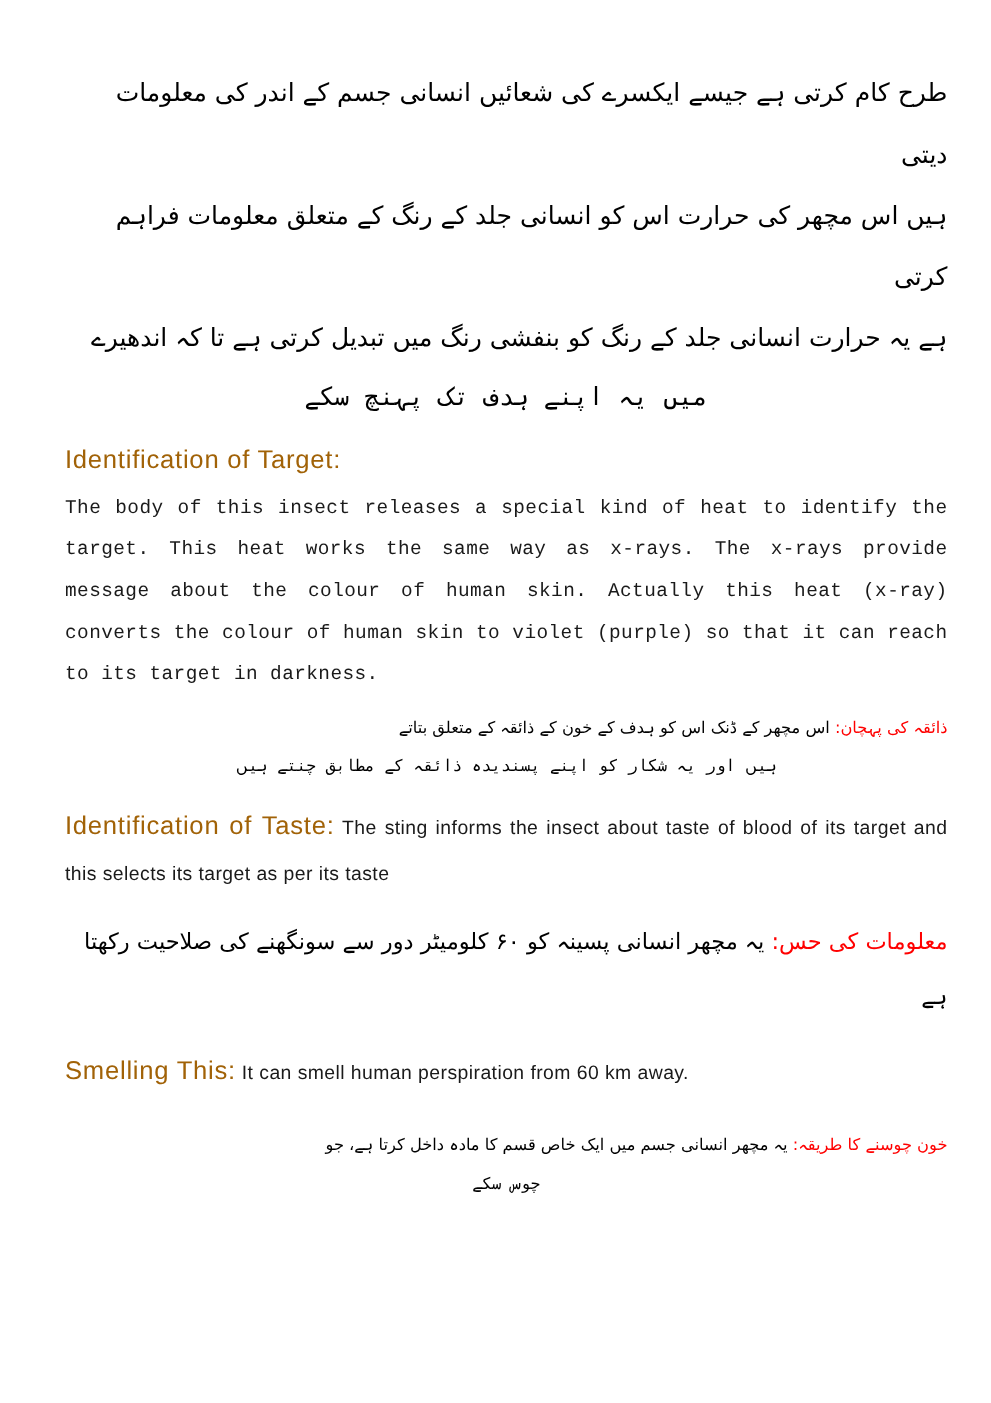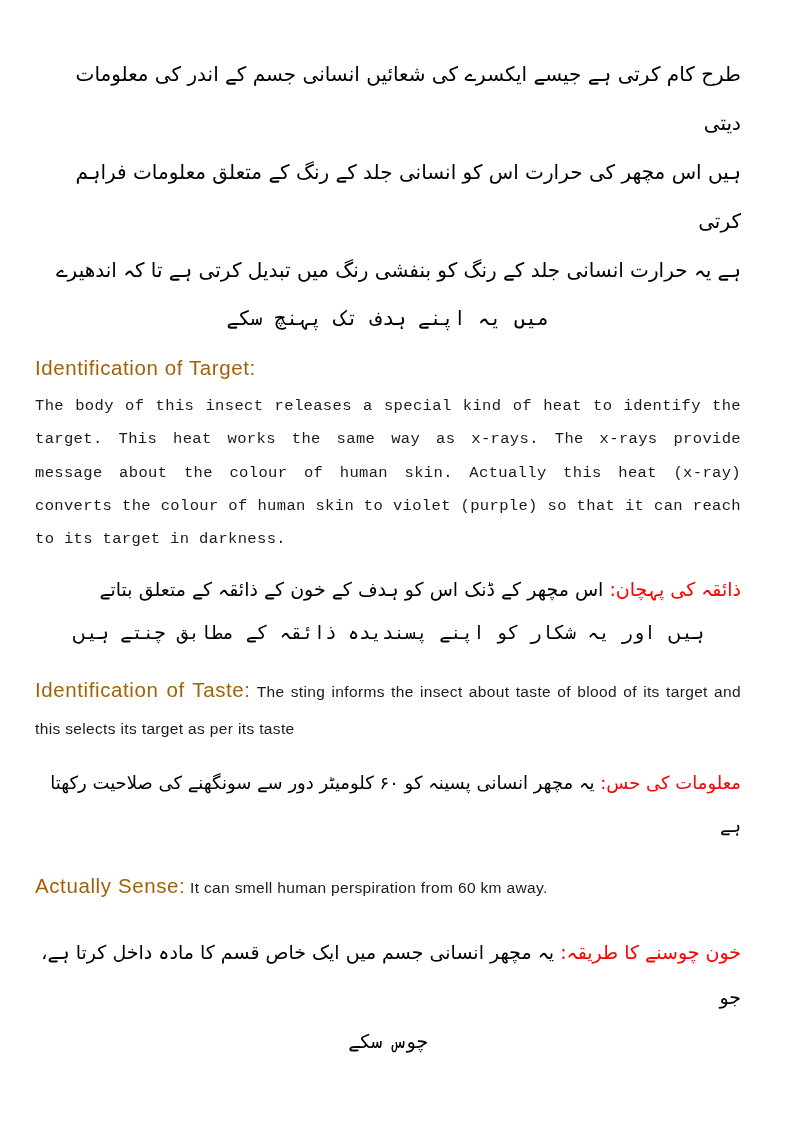--- a/index.html
+++ b/index.html
@@ -10,21 +10,21 @@
   .page {
     position: relative;
     width: 793px;
     height: 1122px;
     background: #ffffff;
     overflow: hidden;
     font-family: "Liberation Sans", sans-serif;
   }
   .content {
     position: absolute;
-    left: 35px;
+    left: 52px;
     top: 50px;
     width: 706px;
   }
 
   
   .urdu {
     direction: rtl;
     text-align: right;
     font-family: "DejaVu Sans", sans-serif;
     font-size: 20px;
@@ -75,21 +75,21 @@
     text-align: justify;
     font-size: 15.5px;
     line-height: 2.15;
     color: #1a1a1a;
     letter-spacing: 0.35px;
   }
   .urdu-mixed {
     direction: rtl;
     text-align: right;
     font-family: "DejaVu Sans", sans-serif;
-    font-size: 19px;
+    font-size: 13px;
     line-height: 2.4;
     color: #000000;
   }
   .urdu-mixed .lbl {
     color: #ff0000;
   }
   .urdu-small {
     font-size: 18px;
   }
 </style>
@@ -132,21 +132,21 @@
     <div class="gap-md"></div>
 
     <div class="urdu-mixed urdu-small">
       <span class="lbl">معلومات کی حس:</span>
       <span>یہ مچھر انسانی پسینہ کو ۶۰ کلومیٹر دور سے سونگھنے کی صلاحیت رکھتا ہے</span>
     </div>
 
     <div class="gap-md"></div>
 
     <div class="mixed-para">
-      <span class="en-head">Actually Sense:</span>
+      <span class="en-head">Smelling This:</span>
       <span class="en-body-inline">It can smell human perspiration from 60 km away.</span>
     </div>
 
     <div class="gap-lg"></div>
 
     <div class="urdu-mixed">
       <span class="lbl">خون چوسنے کا طریقہ:</span>
       <span>یہ مچھر انسانی جسم میں ایک خاص قسم کا مادہ داخل کرتا ہے، جو</span>
       <span class="urdu-line center">چوس سکے</span>
     </div>

